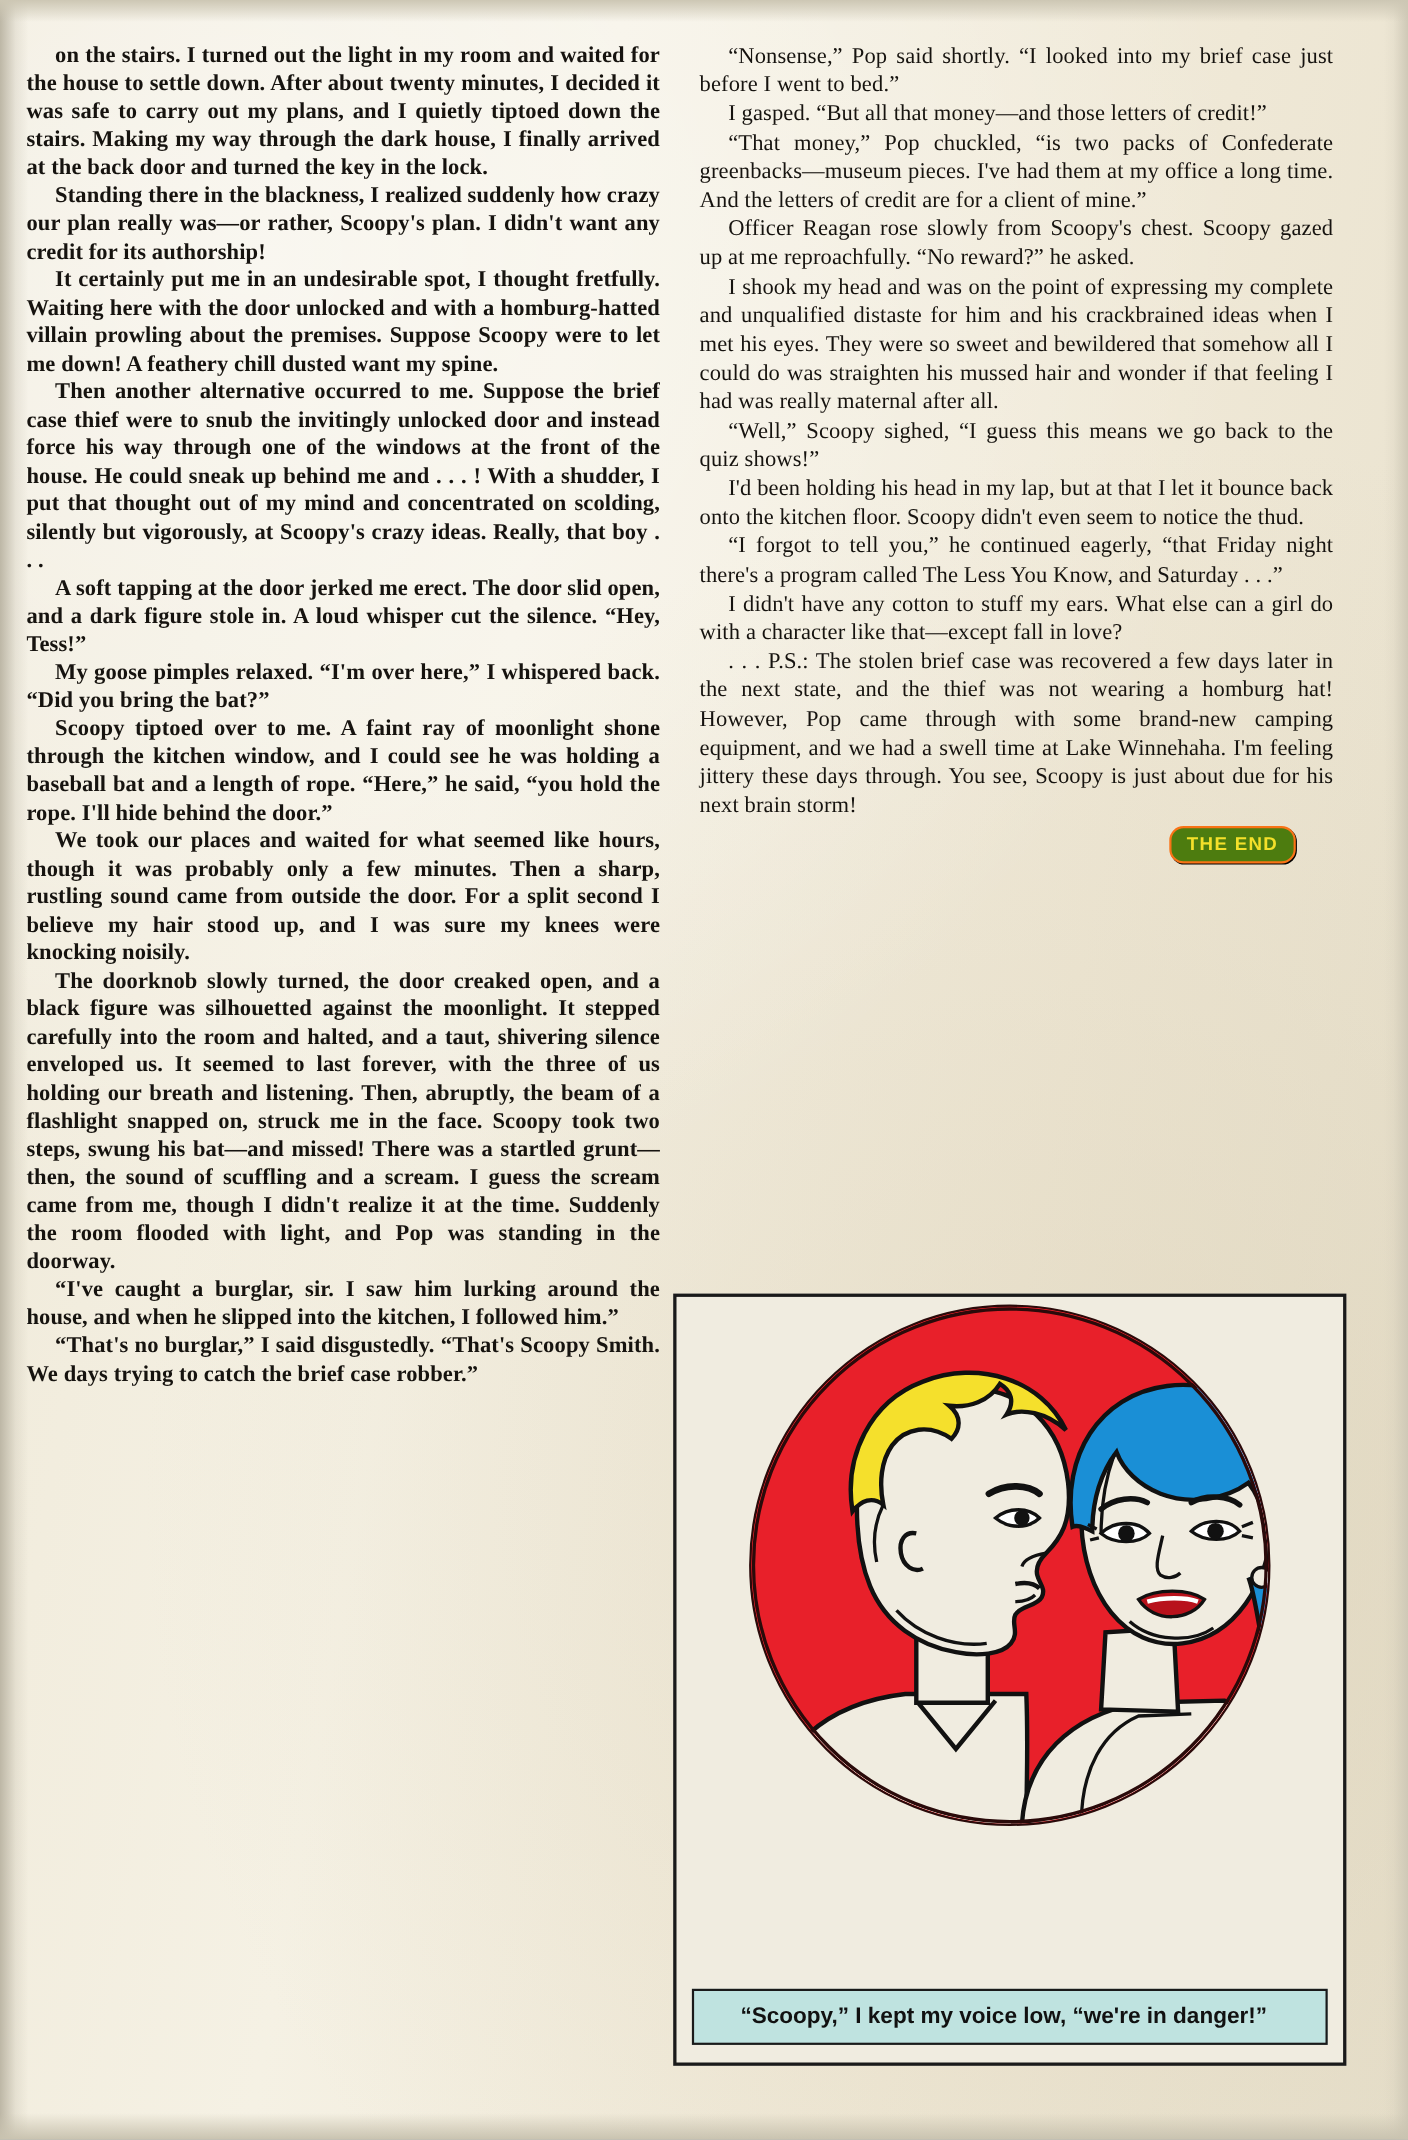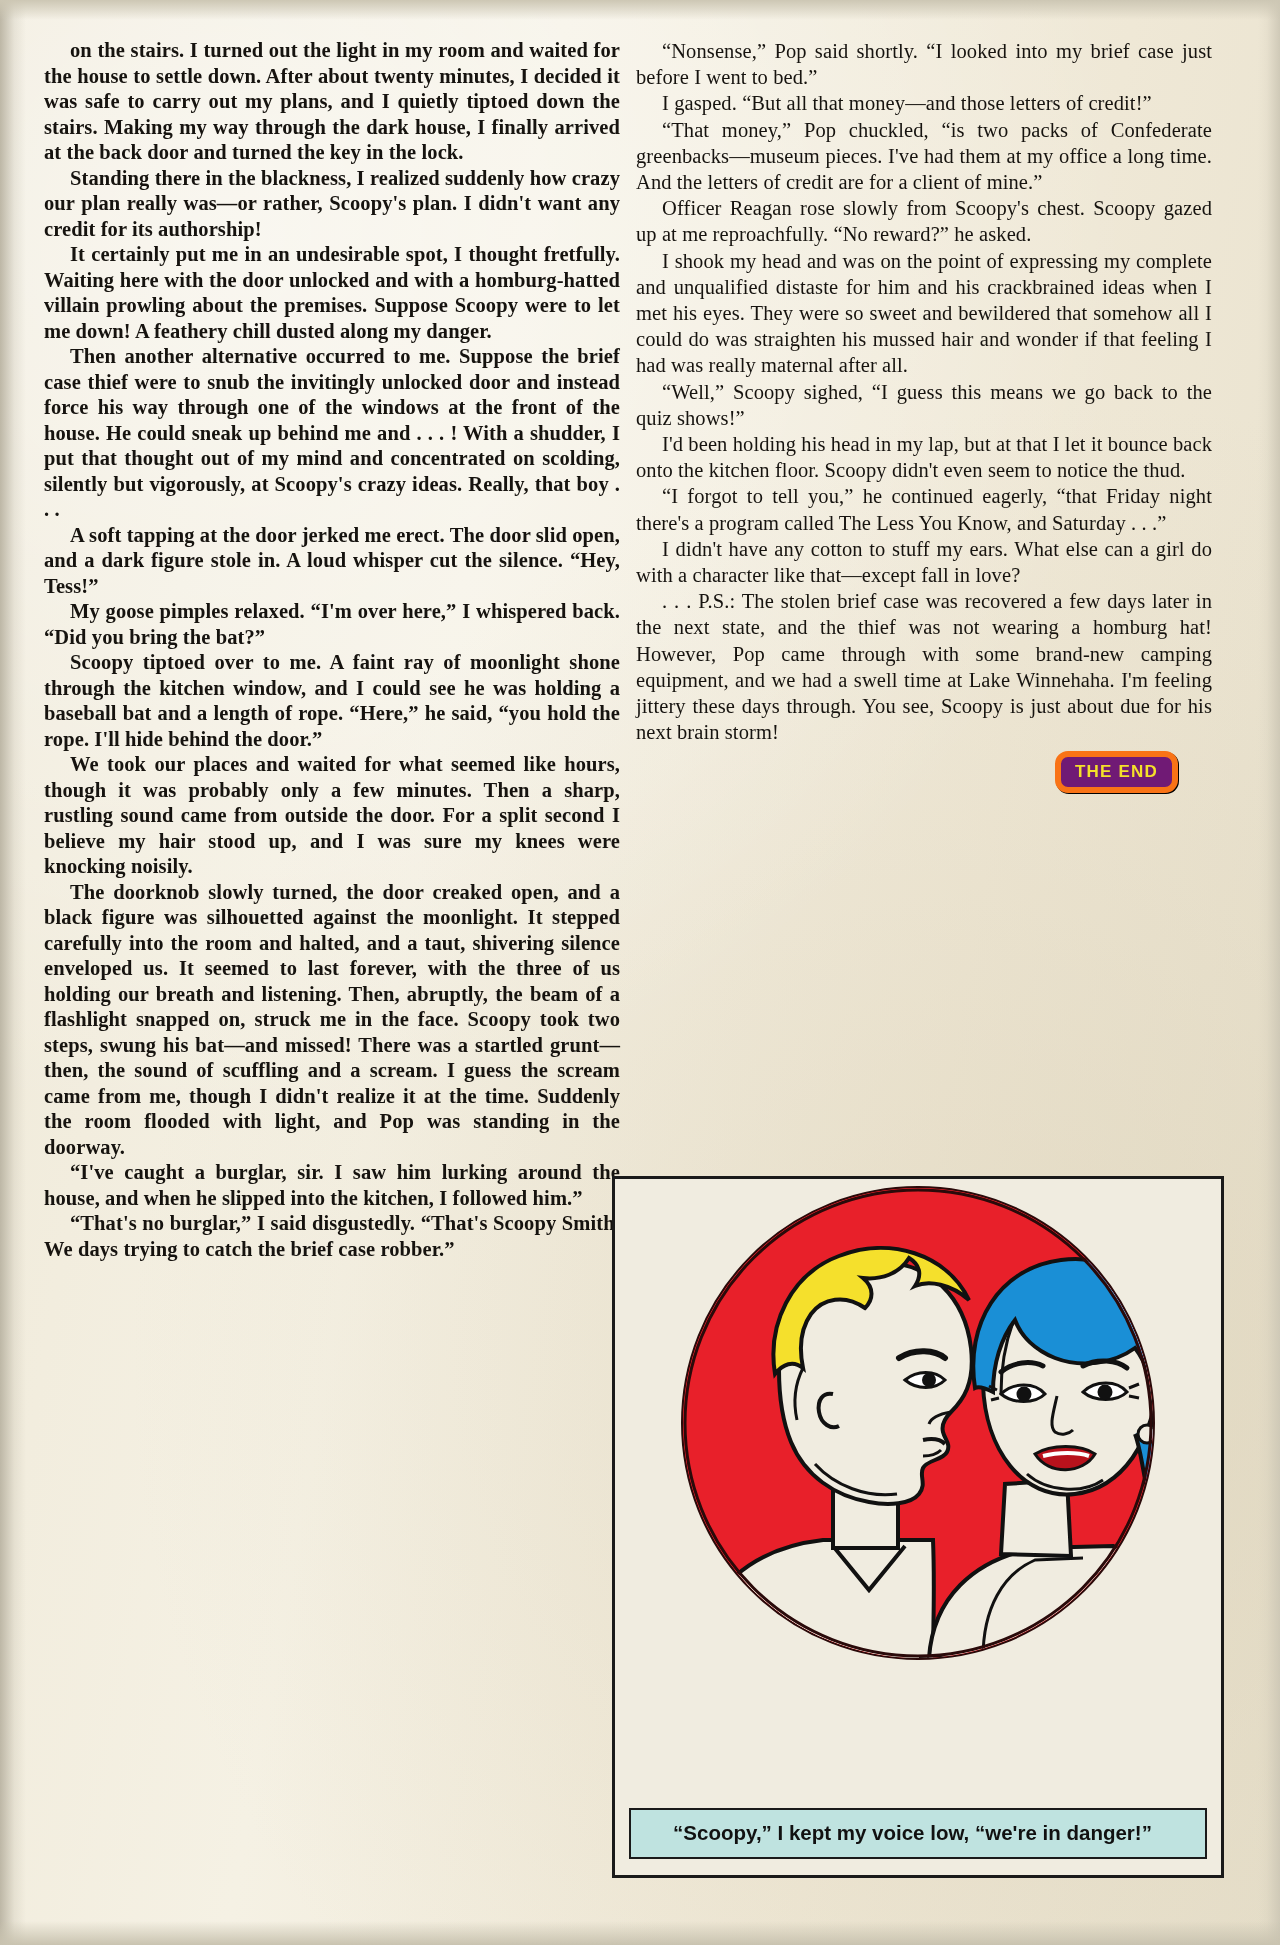--- a/index.html
+++ b/index.html
@@ -46,25 +46,25 @@
   }
   .edge-bottom {
     position: absolute;
     left: 0; right: 0; bottom: 0; height: 24px;
     background: linear-gradient(0deg, #c9c3b0 0%, rgba(201,195,176,0) 100%);
     pointer-events: none;
   }
 
   .columns {
     position: absolute;
-    left: 44px;
+    left: 24px;
     right: 26px;
     top: 38px;
     display: flex;
-    gap: 16px;
+    gap: 36px;
   }
   .col {
     width: 576px;
   }
   .col p {
     margin: 0;
     text-indent: 26px;
     font-size: 20.5px;
     line-height: 25.5px;
     color: #16130f;
@@ -79,29 +79,29 @@
   }
 
   
   .the-end-wrap {
     display: flex;
     justify-content: flex-end;
     margin-top: 6px;
     padding-right: 34px;
   }
   .the-end {
-    background: #701a75;
+    background: #4d7c0f;
     color: #f4e02a;
     font-family: "Liberation Sans", sans-serif;
     font-weight: bold;
     font-size: 17px;
     letter-spacing: 1.2px;
     padding: 5px 14px 5px 14px;
     border-radius: 13px;
-    border: 6px solid #f97316;
+    border: 2px solid #f97316;
     box-shadow: 1px 1px 0 #000;
   }
 
   
   .panel {
     position: absolute;
     left: 612px;
     top: 1176px;
     width: 612px;
     height: 702px;
@@ -143,21 +143,21 @@
 <body>
 
 <div class="page">
   <div class="paper-tint"></div>
 
   <div class="columns">
 
     <div class="col left">
       <p>on the stairs. I turned out the light in my room and waited for the house to settle down. After about twenty minutes, I decided it was safe to carry out my plans, and I quietly tiptoed down the stairs. Making my way through the dark house, I finally arrived at the back door and turned the key in the lock.</p>
       <p>Standing there in the blackness, I realized suddenly how crazy our plan really was—or rather, Scoopy's plan. I didn't want any credit for its authorship!</p>
-      <p>It certainly put me in an undesirable spot, I thought fretfully. Waiting here with the door unlocked and with a homburg-hatted villain prowling about the premises. Suppose Scoopy were to let me down! A feathery chill dusted along my danger.</p>
+      <p>It certainly put me in an undesirable spot, I thought fretfully. Waiting here with the door unlocked and with a homburg-hatted villain prowling about the premises. Suppose Scoopy were to let me down! A feathery chill dusted want my spine.</p>
       <p>Then another alternative occurred to me. Suppose the brief case thief were to snub the invitingly unlocked door and instead force his way through one of the windows at the front of the house. He could sneak up behind me and . . . ! With a shudder, I put that thought out of my mind and concentrated on scolding, silently but vigorously, at Scoopy's crazy ideas. Really, that boy . . .</p>
       <p>A soft tapping at the door jerked me erect. The door slid open, and a dark figure stole in. A loud whisper cut the silence. “Hey, Tess!”</p>
       <p>My goose pimples relaxed. “I'm over here,” I whispered back. “Did you bring the bat?”</p>
       <p>Scoopy tiptoed over to me. A faint ray of moonlight shone through the kitchen window, and I could see he was holding a baseball bat and a length of rope. “Here,” he said, “you hold the rope. I'll hide behind the door.”</p>
       <p>We took our places and waited for what seemed like hours, though it was probably only a few minutes. Then a sharp, rustling sound came from outside the door. For a split second I believe my hair stood up, and I was sure my knees were knocking noisily.</p>
       <p>The doorknob slowly turned, the door creaked open, and a black figure was silhouetted against the moonlight. It stepped carefully into the room and halted, and a taut, shivering silence enveloped us. It seemed to last forever, with the three of us holding our breath and listening. Then, abruptly, the beam of a flashlight snapped on, struck me in the face. Scoopy took two steps, swung his bat—and missed! There was a startled grunt—then, the sound of scuffling and a scream. I guess the scream came from me, though I didn't realize it at the time. Suddenly the room flooded with light, and Pop was standing in the doorway.</p>
       <p>“I've caught a burglar, sir. I saw him lurking around the house, and when he slipped into the kitchen, I followed him.”</p>
       <p>“That's no burglar,” I said disgustedly. “That's Scoopy Smith. We days trying to catch the brief case robber.”</p>
     </div>
 

